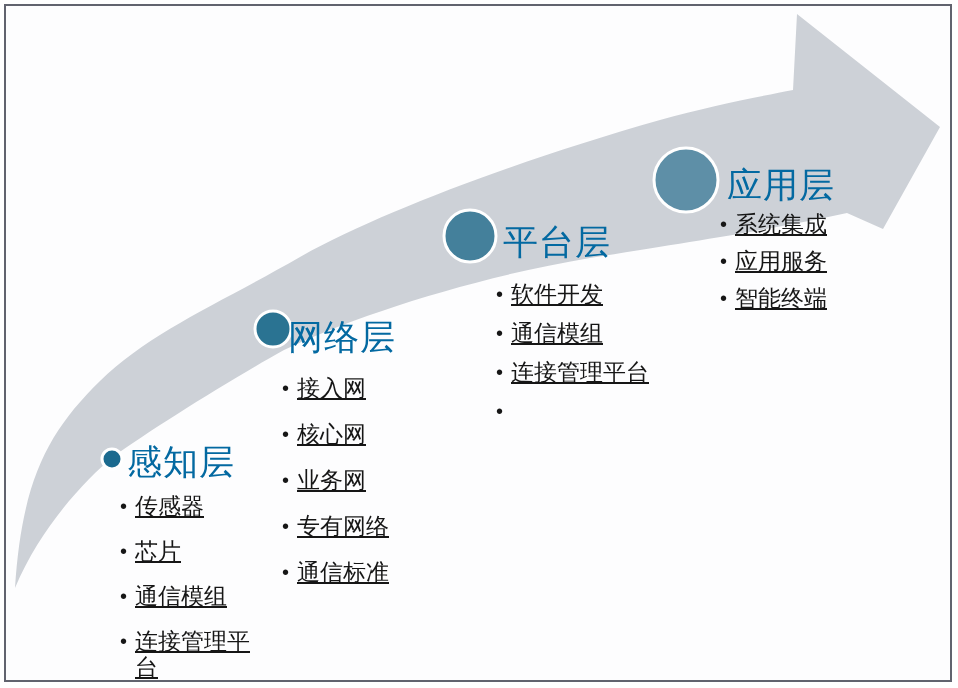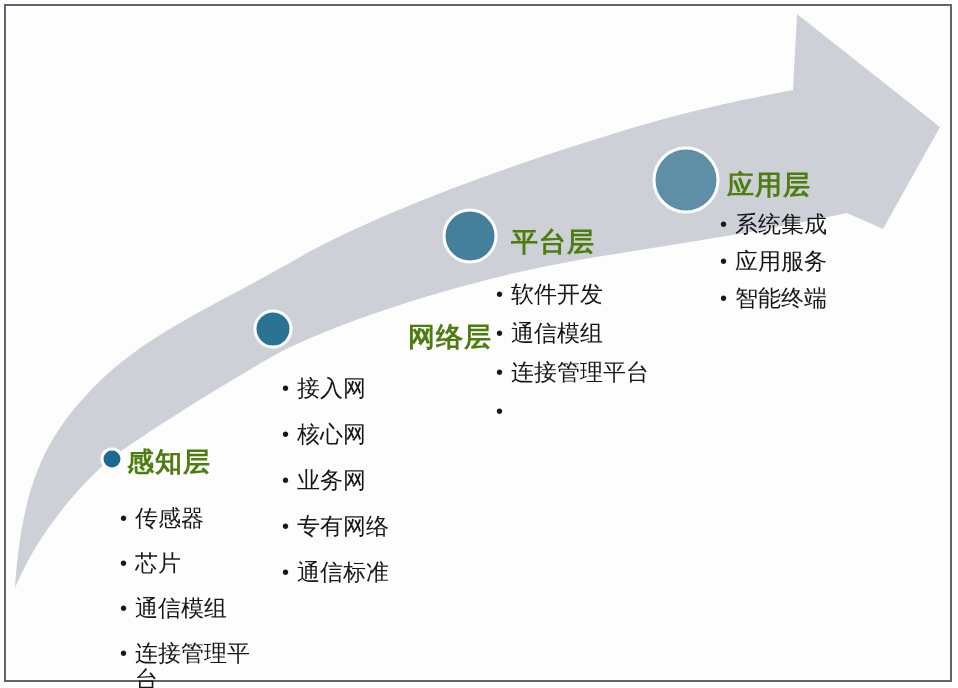--- a/index.html
+++ b/index.html
@@ -30,59 +30,59 @@
     left: 0;
     top: 0;
     width: 958px;
     height: 688px;
   }
   .layer {
     position: absolute;
     color: #141414;
   }
   .layer-title {
-    font-weight: 700;
-    font-size: 27px;
+    font-weight: 400;
+    font-size: 35px;
     line-height: 30px;
-    color: #4d7c0f;
+    color: #0369a1;
     letter-spacing: 1px;
     white-space: nowrap;
   }
   .layer-items {
     list-style: none;
     margin: 0;
     padding: 0;
     font-size: 23px;
     color: #161616;
   }
   .layer-items li {
     display: flex;
     align-items: flex-start;
     line-height: 26px;
   }
   .bullet {
     width: 15px;
     flex: 0 0 15px;
     font-size: 20px;
   }
-  .item-text { display: block; }
+  .item-text { display: block; text-decoration: underline; }
   
   .layer-0 .layer-items li { margin-bottom: 19px; }
   .layer-1 .layer-items li { margin-bottom: 20px; }
   .layer-2 .layer-items li { margin-bottom: 13px; }
   .layer-3 .layer-items li { margin-bottom: 11px; }
 
   .layer-0 { left: 120px; top: 447px; width: 170px; }
   .layer-1 { left: 282px; top: 322px; width: 210px; }
   .layer-2 { left: 496px; top: 227px; width: 230px; }
   .layer-3 { left: 720px; top: 170px; width: 210px; }
 
-  .layer-0 .layer-title { margin-left: 7px; margin-bottom: 28px; }
-  .layer-1 .layer-title { margin-left: 17px; margin-bottom: 23px; text-align: right; }
-  .layer-2 .layer-title { margin-left: 15px; margin-bottom: 24px; }
+  .layer-0 .layer-title { margin-left: 7px; margin-bottom: 16px; }
+  .layer-1 .layer-title { margin-left: 6px; margin-bottom: 23px; }
+  .layer-2 .layer-title { margin-left: 7px; margin-bottom: 24px; }
   .layer-3 .layer-title { margin-left: 7px; margin-bottom: 11px; }
 
   .layer-0 .layer-items { width: 152px; }
 </style>
 </head>
 <body>
 
 <div class="stage">
 
   <div class="frame"></div>

